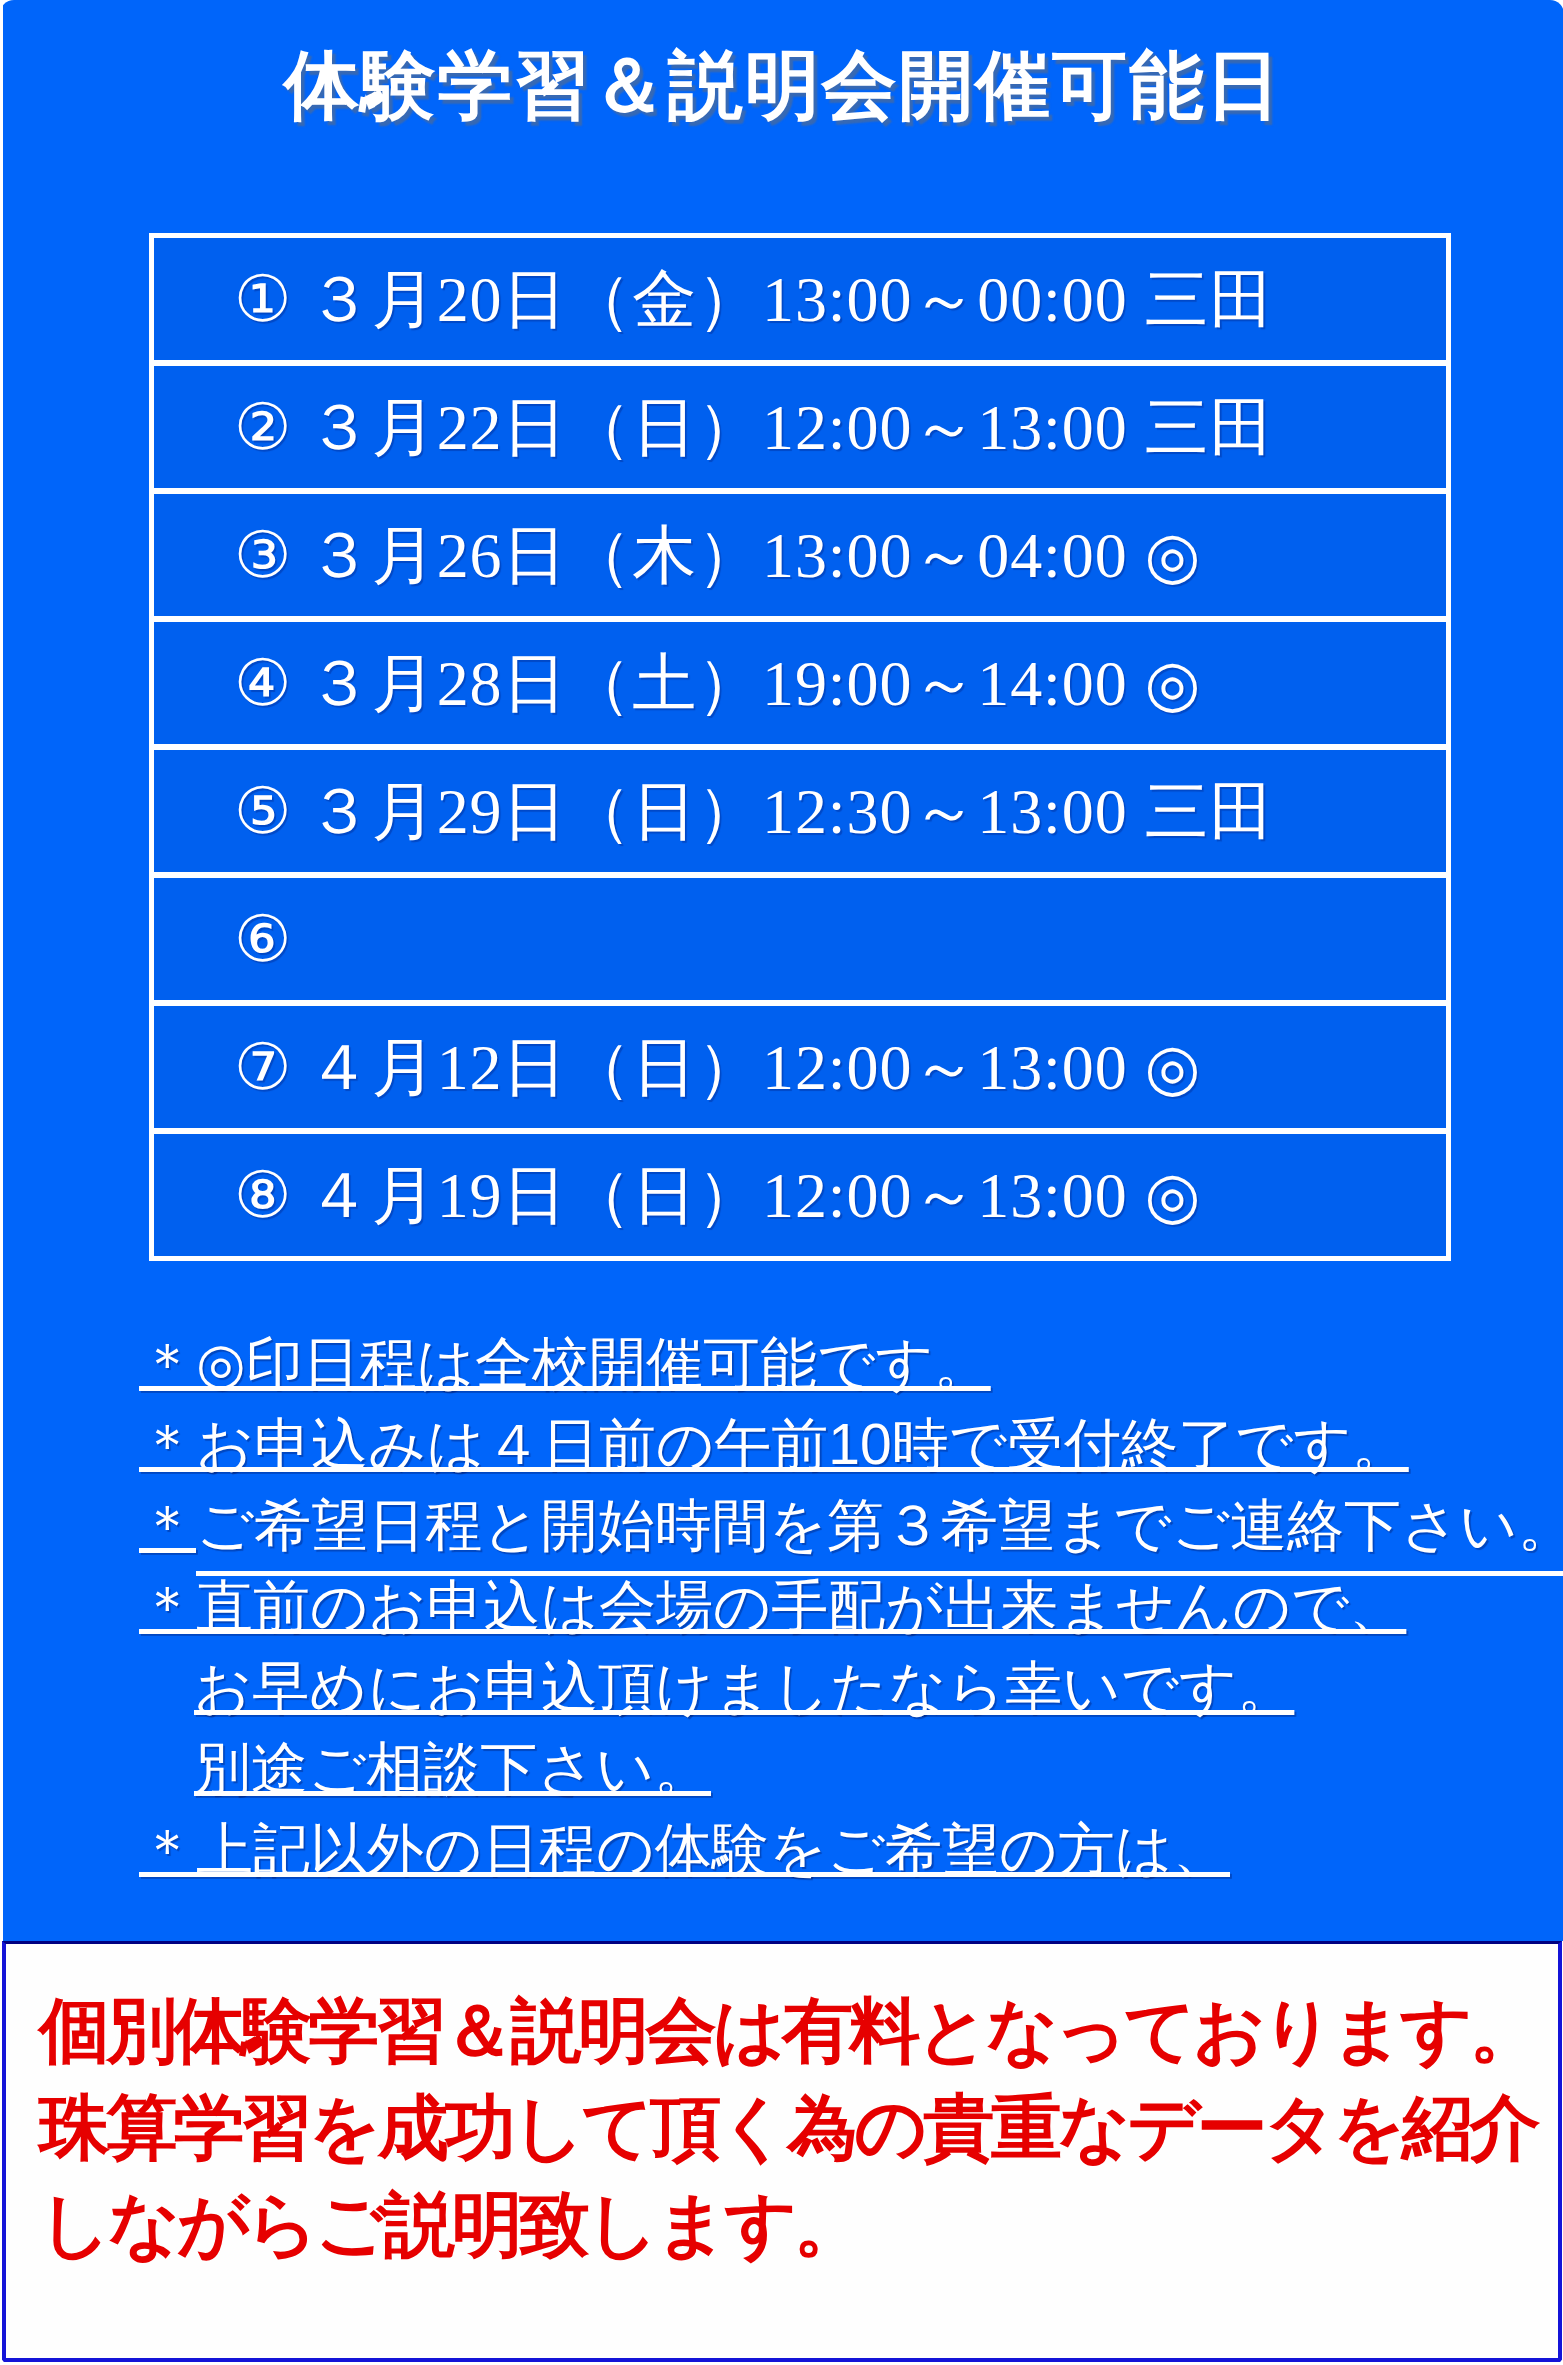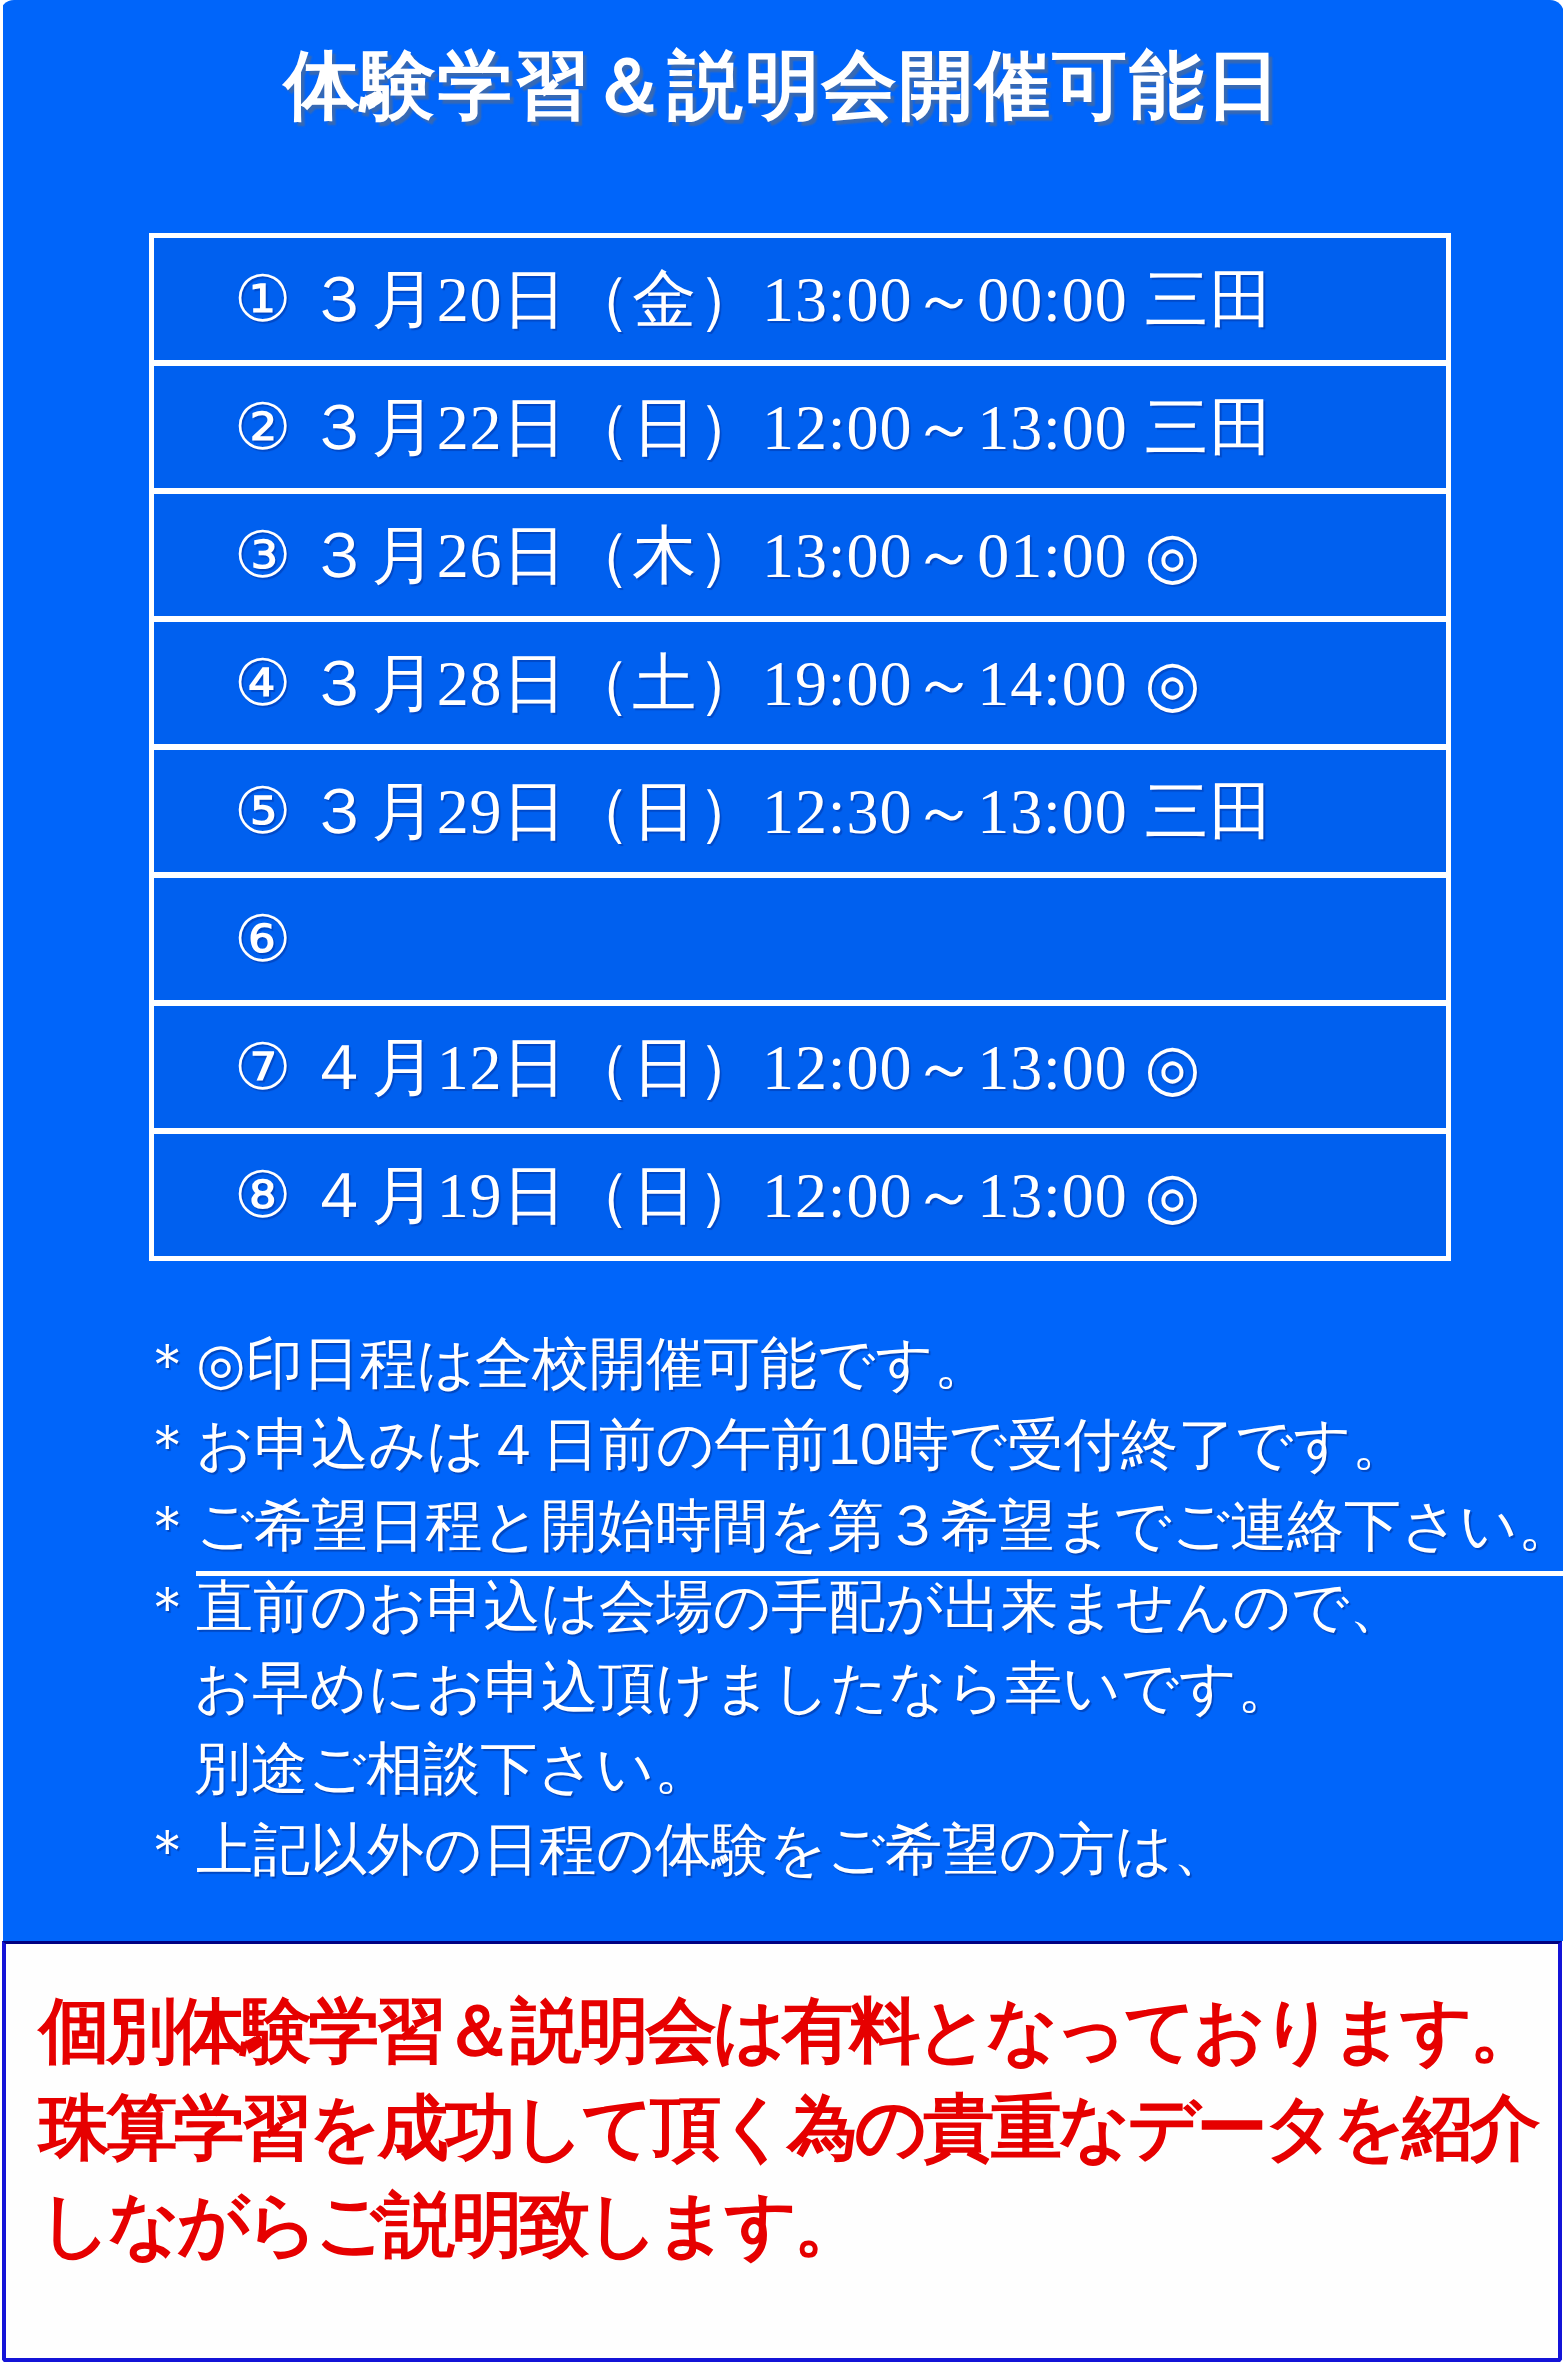--- a/index.html
+++ b/index.html
@@ -44,21 +44,21 @@
   .schedule-row:last-child{border-bottom:none;}
   .row-num{margin-right:14.6px;}
   .notes{
     position:absolute;left:139px;top:1323px;width:1423px;
     color:#ffffff;
     font-size:57px;line-height:81px;
     font-family:"Liberation Sans","DejaVu Sans",sans-serif;
     text-shadow:1.8px 1.8px 0.9px rgba(0,0,60,0.3);
     white-space:nowrap;
   }
-  .note-line{height:81px;}
+  .note-line{height:81px;text-decoration:underline;}
   .note-line.indent{padding-left:55px;}
   .note-underline{
     display:inline-block;
     border-bottom:5.5px solid #ffffff;
     padding-bottom:4.6px;
     padding-right:53px;
   }
   .footer-box{
     position:absolute;left:2px;top:1941px;width:1560px;height:421px;
     box-sizing:border-box;
@@ -89,21 +89,21 @@
     <div class="schedule-row">
       <span class="row-num">①</span>
       <span>３月20日（金）13:00～00:00 三田</span>
     </div>
     <div class="schedule-row">
       <span class="row-num">②</span>
       <span>３月22日（日）12:00～13:00 三田</span>
     </div>
     <div class="schedule-row">
       <span class="row-num">③</span>
-      <span>３月26日（木）13:00～01:00 ◎</span>
+      <span>３月26日（木）13:00～04:00 ◎</span>
     </div>
     <div class="schedule-row">
       <span class="row-num">④</span>
       <span>３月28日（土）19:00～14:00 ◎</span>
     </div>
     <div class="schedule-row">
       <span class="row-num">⑤</span>
       <span>３月29日（日）12:30～13:00 三田</span>
     </div>
     <div class="schedule-row">

